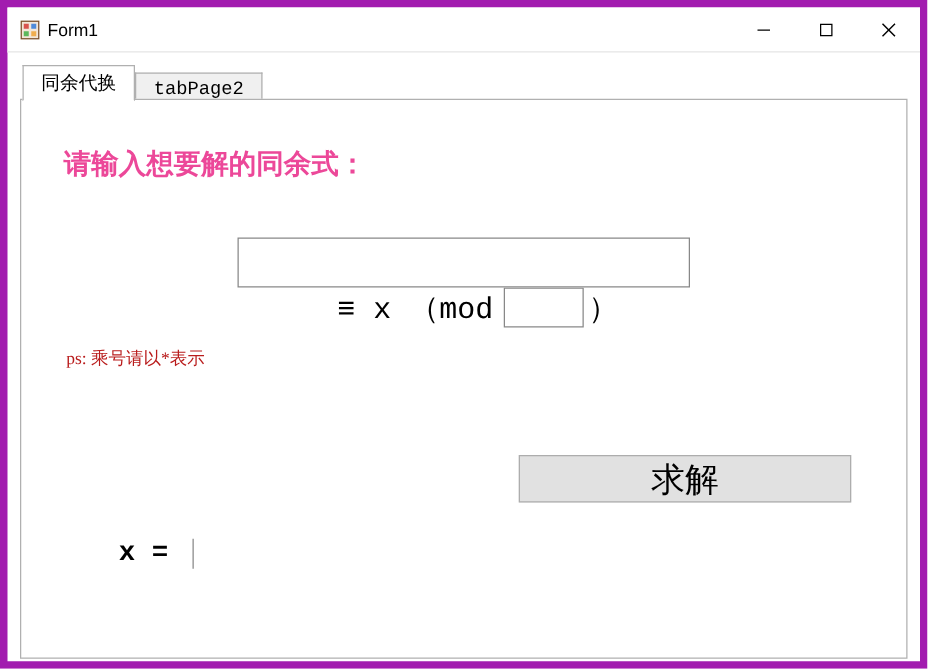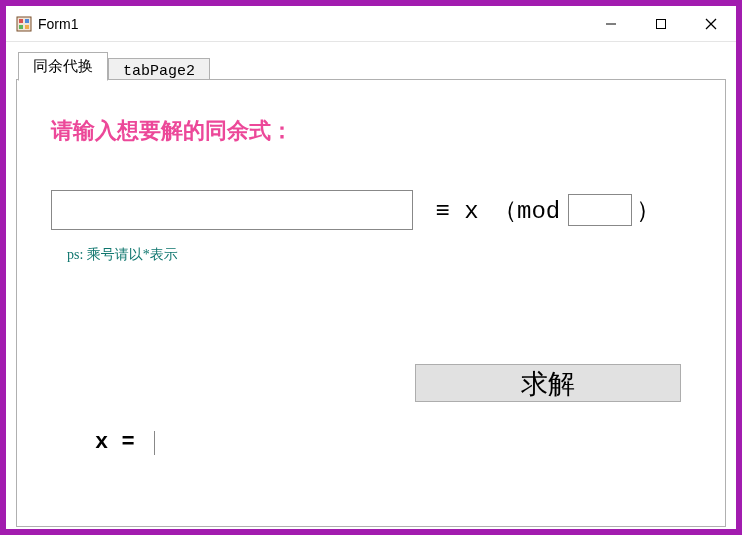--- a/index.html
+++ b/index.html
@@ -101,20 +101,21 @@
       font-family: "SimSun","NSimSun",serif;
       font-size: 22px;
       font-weight: bold;
       color: #ec4899;
       margin-bottom: 44px;
     }
     .equation-row {
       display: flex;
       align-items: center;
       margin-bottom: 16px;
+      flex-direction: column;
     }
     .expr-input {
       width: 362px;
       height: 40px;
       border: 1px solid #888;
       background: #fff;
       font-size: 18px;
       padding: 2px 6px;
       font-family: "SimSun","NSimSun",serif;
     }
@@ -133,23 +134,23 @@
       border: 1px solid #888;
       background: #fff;
       font-size: 18px;
       padding: 2px 4px;
       margin: 0 4px 0 8px;
       font-family: "SimSun","NSimSun",monospace;
     }
     .hint {
       font-family: "SimSun","NSimSun",serif;
       font-size: 14px;
-      color: #0f766e;
+      color: #b91c1c;
       margin-top: 14px;
-      margin-left: 16px;
+      margin-left: 2px;
     }
     .solve-row {
       position: absolute;
       right: 44px;
       top: 284px;
     }
     .solve-btn {
       width: 266px;
       height: 38px;
       background: #e1e1e1;

